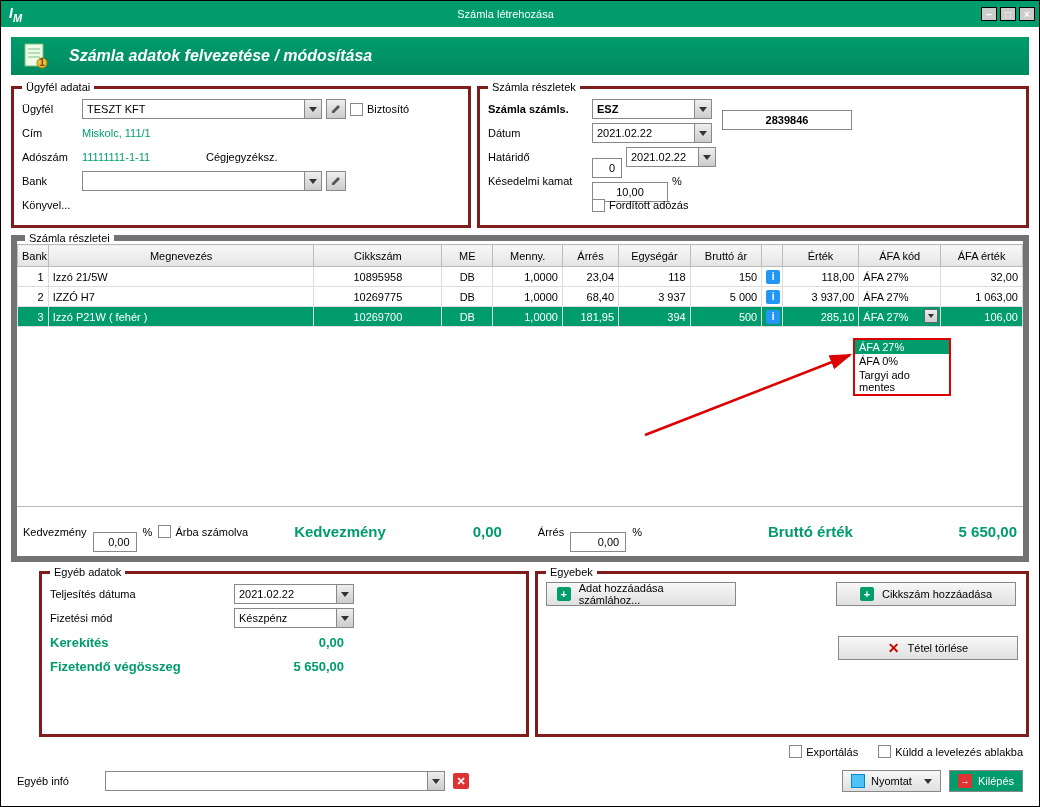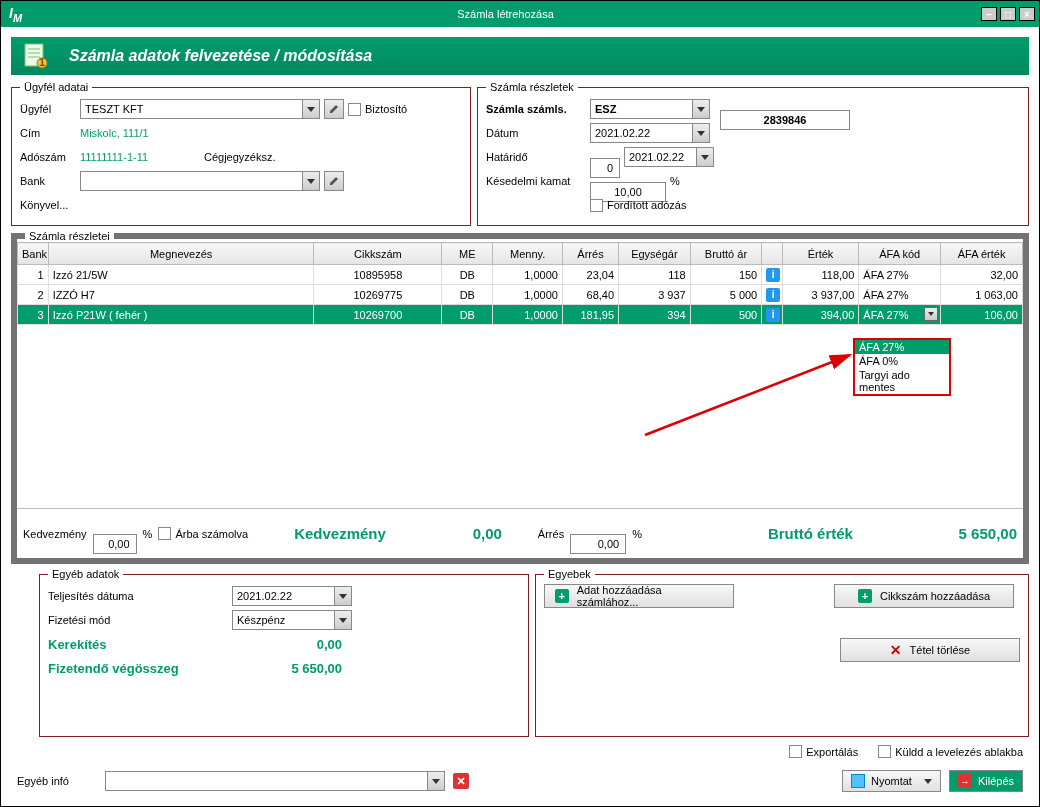--- a/index.html
+++ b/index.html
@@ -9,21 +9,21 @@
 .titlebar .icon { font-weight: bold; font-style: italic; font-size: 14px; margin-left: 4px; margin-right: 8px; }
 .titlebar .title { flex: 1; text-align: center; }
 .titlebar .win-btns { display: flex; gap: 3px; }
 .win-btn { width: 16px; height: 14px; border: 1px solid #000; background: #ccc; display: flex; align-items: center; justify-content: center; font-size: 10px; font-weight: bold; cursor: pointer; }
 .header-panel { background: linear-gradient(#009C6B,#00895f); height: 38px; margin: 10px 10px 6px 10px; display: flex; align-items: center; padding: 0 10px; }
 .header-panel .doc-icon { width: 28px; height: 28px; margin-right: 20px; position: relative; }
 .doc-icon svg { width: 28px; height: 28px; }
 .header-text { color: #fff; font-style: italic; font-weight: bold; font-size: 16px; }
 .content { flex: 1; padding: 0 10px 10px 10px; display: flex; flex-direction: column; gap: 4px; }
 .top-row { display: flex; gap: 6px; }
-fieldset { border: 1px solid #7f1d1d; padding: 4px 8px 8px 8px; }
+fieldset { border: 3px solid #7f1d1d; padding: 4px 8px 8px 8px; }
 legend { font-size: 11px; padding: 0 4px; }
 .fld-row { display: flex; align-items: center; height: 24px; gap: 4px; }
 .lbl { width: 56px; }
 .lbl2 { width: 100px; }
 .green-text { color: #00a070; font-weight: 500; }
 .combo { display: flex; }
 .combo input, .txt-in { border: 1px solid #888; border-right: none; height: 20px; padding: 0 4px; background: #fff; }
 .combo .dd { width: 18px; height: 20px; border: 1px solid #888; background: linear-gradient(#eee,#ccc); display: flex; align-items: center; justify-content: center; cursor: pointer; }
 .dd::after { content: ""; border-left: 4px solid transparent; border-right: 4px solid transparent; border-top: 5px solid #333; }
 .sq-btn { width: 20px; height: 20px; border: 1px solid #888; background: linear-gradient(#eee,#ccc); display: flex; align-items: center; justify-content: center; cursor: pointer; }
@@ -247,21 +247,21 @@
               <tr class="sel">
                 <td class="tr">3</td>
                 <td>Izzó P21W ( fehér )</td>
                 <td class="tc">10269700</td>
                 <td class="tc">DB</td>
                 <td class="tr yellow">1,0000</td>
                 <td class="tr">181,95</td>
                 <td class="tr">394</td>
                 <td class="tr yellow">500</td>
                 <td class="tc"><span class="info-ic">i</span></td>
-                <td class="tr">394,00</td>
+                <td class="tr">285,10</td>
                 <td class="afa-cell">ÁFA 27%<div class="afa-dd"></div></td>
                 <td class="tr">106,00</td>
               </tr>
             </tbody>
         </table>
       </div>
       <div class="summary-row">
         <span>Kedvezmény</span>
         <div class="num-box" style="width:44px;">
             <span>0,00</span>

